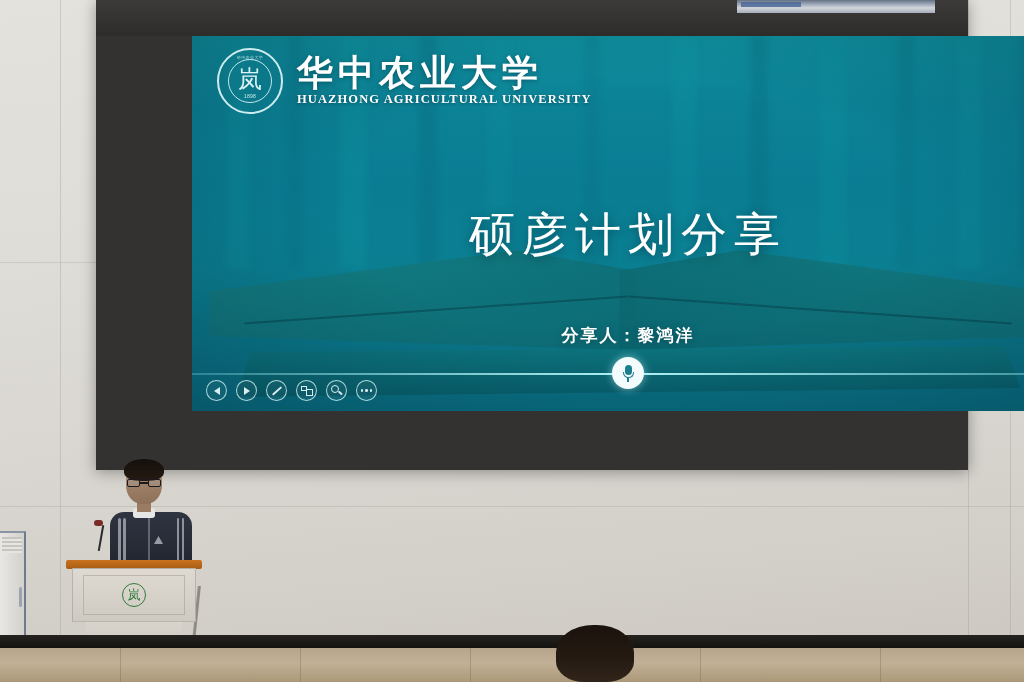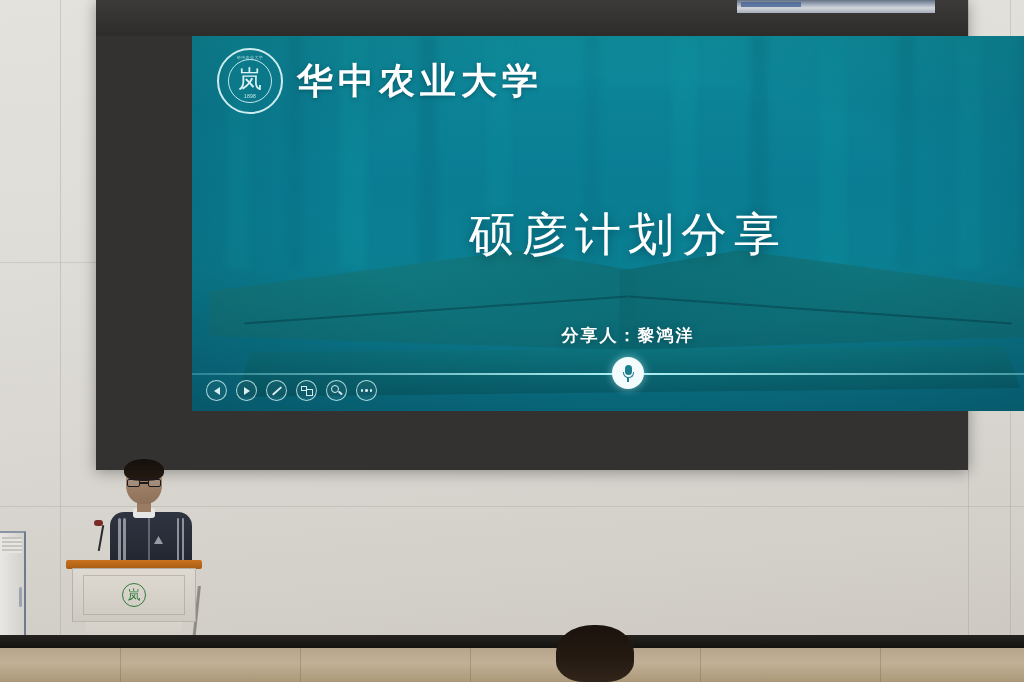--- a/index.html
+++ b/index.html
@@ -369,20 +369,21 @@
 
       <div class="logo-block">
         <div class="seal">
           <div class="seal-ring-top">华中农业大学</div>
           <div class="seal-inner"></div>
           <div class="seal-mark">岚</div>
           <div class="seal-year">1898</div>
         </div>
         <div class="uni-names">
           <div class="uni-cn">华中农业大学</div>
+          <div class="uni-en">HUAZHONG AGRICULTURAL UNIVERSITY</div>
         </div>
       </div>
 
       <div class="slide-title">硕彦计划分享</div>
       <div class="slide-presenter">分享人：黎鸿洋</div>
 
       <div class="divider"></div>
       <div class="mic-badge">
         <div class="mic-glyph">
           <div class="mic-cap"></div>

